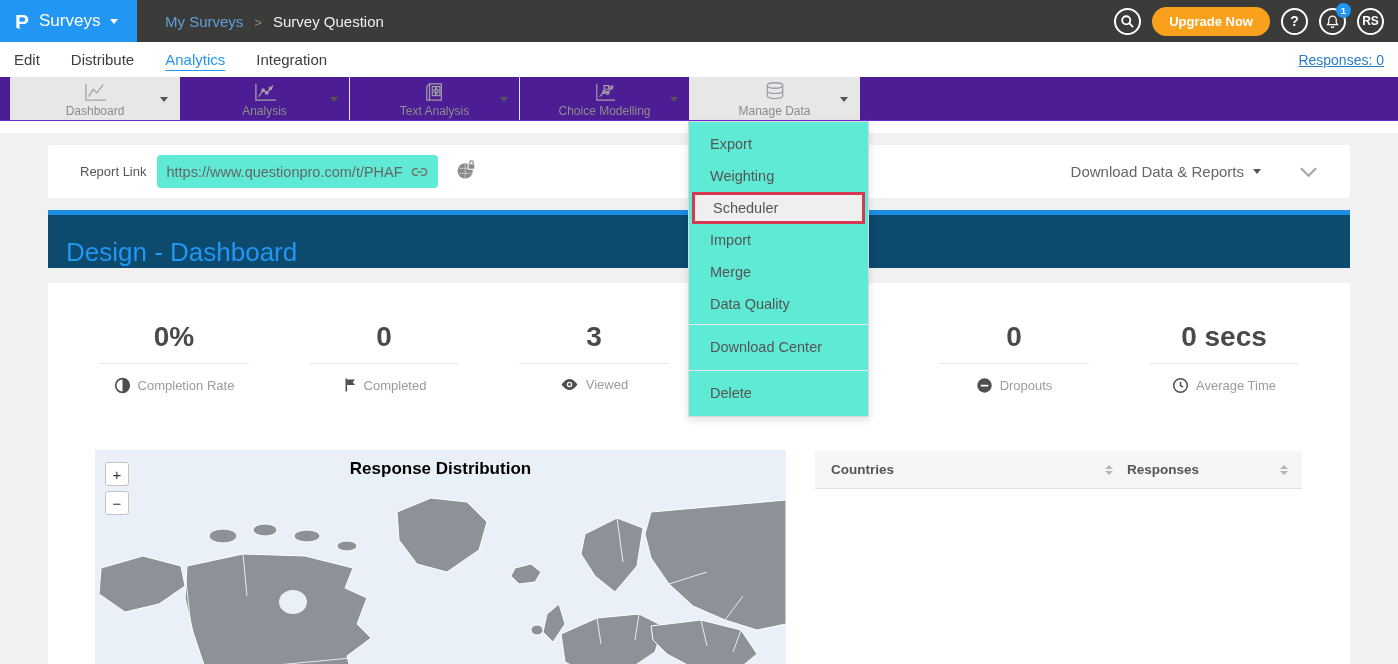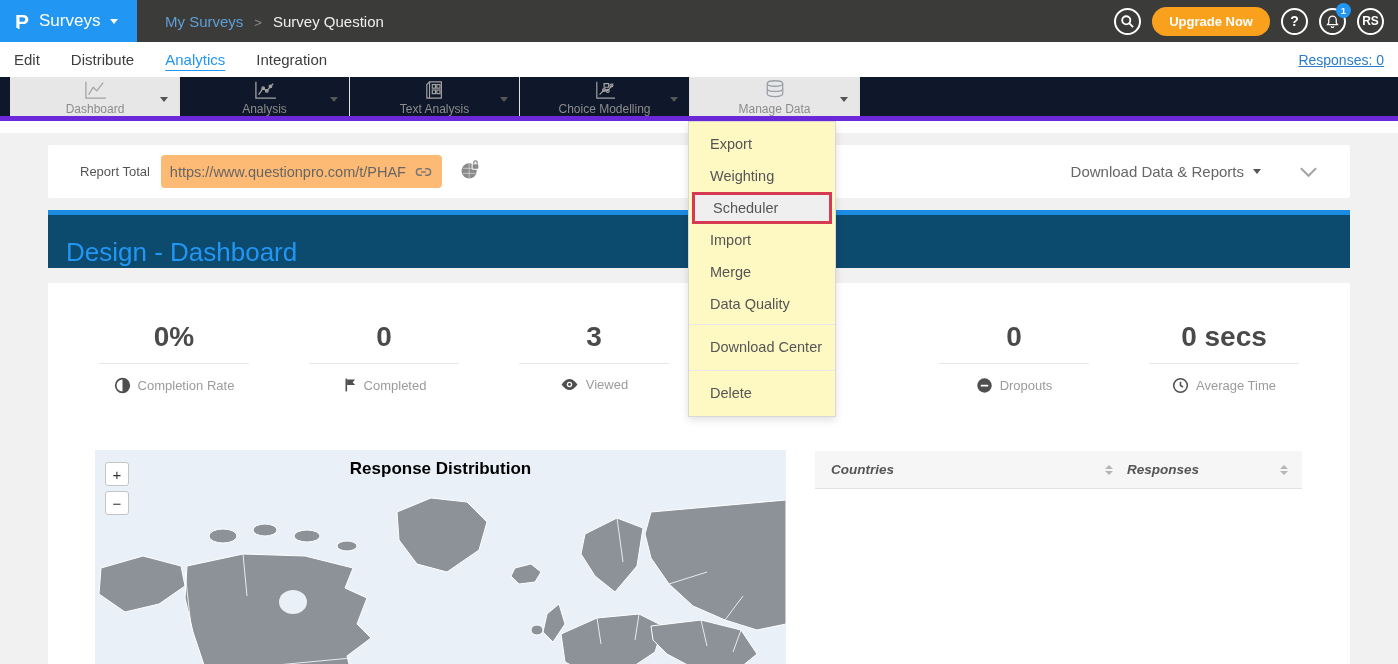--- a/index.html
+++ b/index.html
@@ -35,36 +35,36 @@
 
   
   .nav{ height:35px; background:#fff; display:flex; align-items:center; padding:0 14px;
     gap:31px; font-size:15px; color:#3d3d3d; }
   .nav-item{ cursor:pointer; }
   .nav-item.active{ color:#2196f3; text-decoration:underline; text-underline-offset:5px;
     text-decoration-thickness:1px; }
   .nav-responses{ margin-left:auto; color:#2a7cc9; font-size:14px;text-decoration:underline; }
 
   
-  .toolbar{ height:44px; background:#0f172a; display:flex; border-bottom:5px solid #6d28d9; }
+  .toolbar{ height:44px; background:#4c1d95; display:flex; border-bottom:1px solid #6d28d9; }
   .tab{ width:170px; display:flex; flex-direction:column; align-items:center; justify-content:center;
     position:relative; border-right:1px solid #e3e3e3; cursor:pointer; padding-top:2px; }
   .tab:first-child{ margin-left:10px; border-left:1px solid #e3e3e3; }
   .tab.active{ background:#e7e7e7; }
   .tab-icon{ color:#a3a3a3; height:20px; display:flex; align-items:flex-end; }
   .tab-label{ font-size:12px; color:#8c8c8c; margin-top:2px; }
   .tab-caret{ position:absolute; right:11px; top:20px; }
   .white-strip{ height:12px; background:#fff; }
 
   
   .content{ padding:12px 48px 0; }
   .report-card{ height:53px; background:#fff; border-radius:2px; display:flex; align-items:center;
     padding:0 32px; }
   .report-label{ font-size:13px; color:#555; margin-right:11px; white-space:nowrap; }
-  .url-box{ width:281px; height:33px; background:#fdba74; border-radius:4px; display:flex;
+  .url-box{ width:281px; height:33px; background:#5eead4; border-radius:4px; display:flex;
     align-items:center; padding:0 9px; }
   .url-text{ flex:1; font-size:14.5px; color:#666; white-space:nowrap; overflow:hidden; }
   .globe{ margin-left:17px; }
   .dl-group{ margin-left:auto; display:flex; align-items:center; gap:9px; color:#666;
     font-size:15px; cursor:pointer; }
   .collapse-chevron{ margin-left:38px; cursor:pointer; display:flex; align-items:center; }
 
   .blue-bar{ height:5px; background:#1b8ce2; margin-top:12px; }
   .design-card{ height:53px; background:#0c4a6e; display:flex; align-items:flex-end; padding:0 18px;
     font-size:26px; color:#2196f3; }
@@ -83,37 +83,37 @@
     background:#e9f0f7; overflow:hidden; }
   .map-title{ text-align:center; margin-top:9px; font-size:17px; font-weight:bold; color:#000000;
     position:relative; z-index:2; }
   .map-zoom{ position:absolute; left:10px; top:12px; z-index:3; }
   .zoom-btn{ width:24px; height:24px; background:#fff; border:1px solid #c4c4c4; border-radius:3px;
     font-size:15px; color:#333; display:flex; align-items:center; justify-content:center;
     margin-bottom:5px; cursor:pointer; }
   .map-svg{ position:absolute; left:0; top:26px; z-index:1; }
 
   
-  .ctable{ position:absolute; left:767px; top:168px; width:487px; font-size:13.5px;font-style:italic; }
+  .ctable{ position:absolute; left:767px; top:168px; width:487px; font-size:13.5px; }
   .t-head{ display:flex; height:38px; background:#f6f6f6; border-bottom:1px solid #e2e2e2;
     align-items:center; color:#555; font-weight:bold; }
   .th-countries{ flex:1; display:flex; align-items:center; padding-left:16px; cursor:pointer; }
   .th-responses{ width:175px; display:flex; align-items:center; cursor:pointer; }
   .sort{ display:inline-flex; flex-direction:column; gap:2px; margin-left:auto; margin-right:14px; }
   .sort .up{ width:0;height:0;border-left:4px solid transparent;border-right:4px solid transparent;
     border-bottom:4px solid #b5b5b5; }
   .sort .down{ width:0;height:0;border-left:4px solid transparent;border-right:4px solid transparent;
     border-top:4px solid #b5b5b5; }
   .t-row{ display:flex; height:44px; align-items:center; border-bottom:1px solid #e5e5e5;
     color:#999; }
   .td-country{ flex:1; padding-left:16px; }
   .td-resp{ width:175px; }
 
   
-  .menu{ position:absolute; left:688px; top:121px; width:148px; background:#fef9c3;
+  .menu{ position:absolute; left:688px; top:121px; width:181px; background:#5eead4;
     border:1px solid #d8d8d8; box-shadow:0 3px 8px rgba(0,0,0,.12); z-index:50;
     padding:6px 0 4px; }
   .menu-item{ height:32px; line-height:32px; padding-left:21px; font-size:14.5px; color:#555;
     cursor:pointer; }
   .menu-item.tall{ height:38px; line-height:38px; }
   .menu-item.highlighted{ background:#efefef; border:3px solid #d63a52; margin:0 3px;
     padding-left:18px; line-height:26px; }
   .menu-divider{ height:1px; background:#e8e8e8; margin:4px 0 3px; }
 </style>
 </head>
@@ -241,21 +241,21 @@
   <div class="menu-item">Data Quality</div>
   <div class="menu-divider"></div>
   <div class="menu-item tall">Download Center</div>
   <div class="menu-divider"></div>
   <div class="menu-item tall">Delete</div>
 </div>
 
 <div class="content">
 
   <div class="report-card">
-    <span class="report-label">Report Total</span>
+    <span class="report-label">Report Link</span>
     <div class="url-box">
       <span class="url-text">https://www.questionpro.com/t/PHAF</span>
       <svg width="19" height="16" viewBox="0 0 24 20" fill="none" stroke="#777" stroke-width="1.8">
         <path d="M9 10h6"></path>
           <path d="M10 6H7a4 4 0 0 0 0 8h3"></path>
           <path d="M14 6h3a4 4 0 0 1 0 8h-3"></path>
       </svg>
     </div>
     <span class="globe">
       <svg width="22" height="22" viewBox="0 0 26 26">

